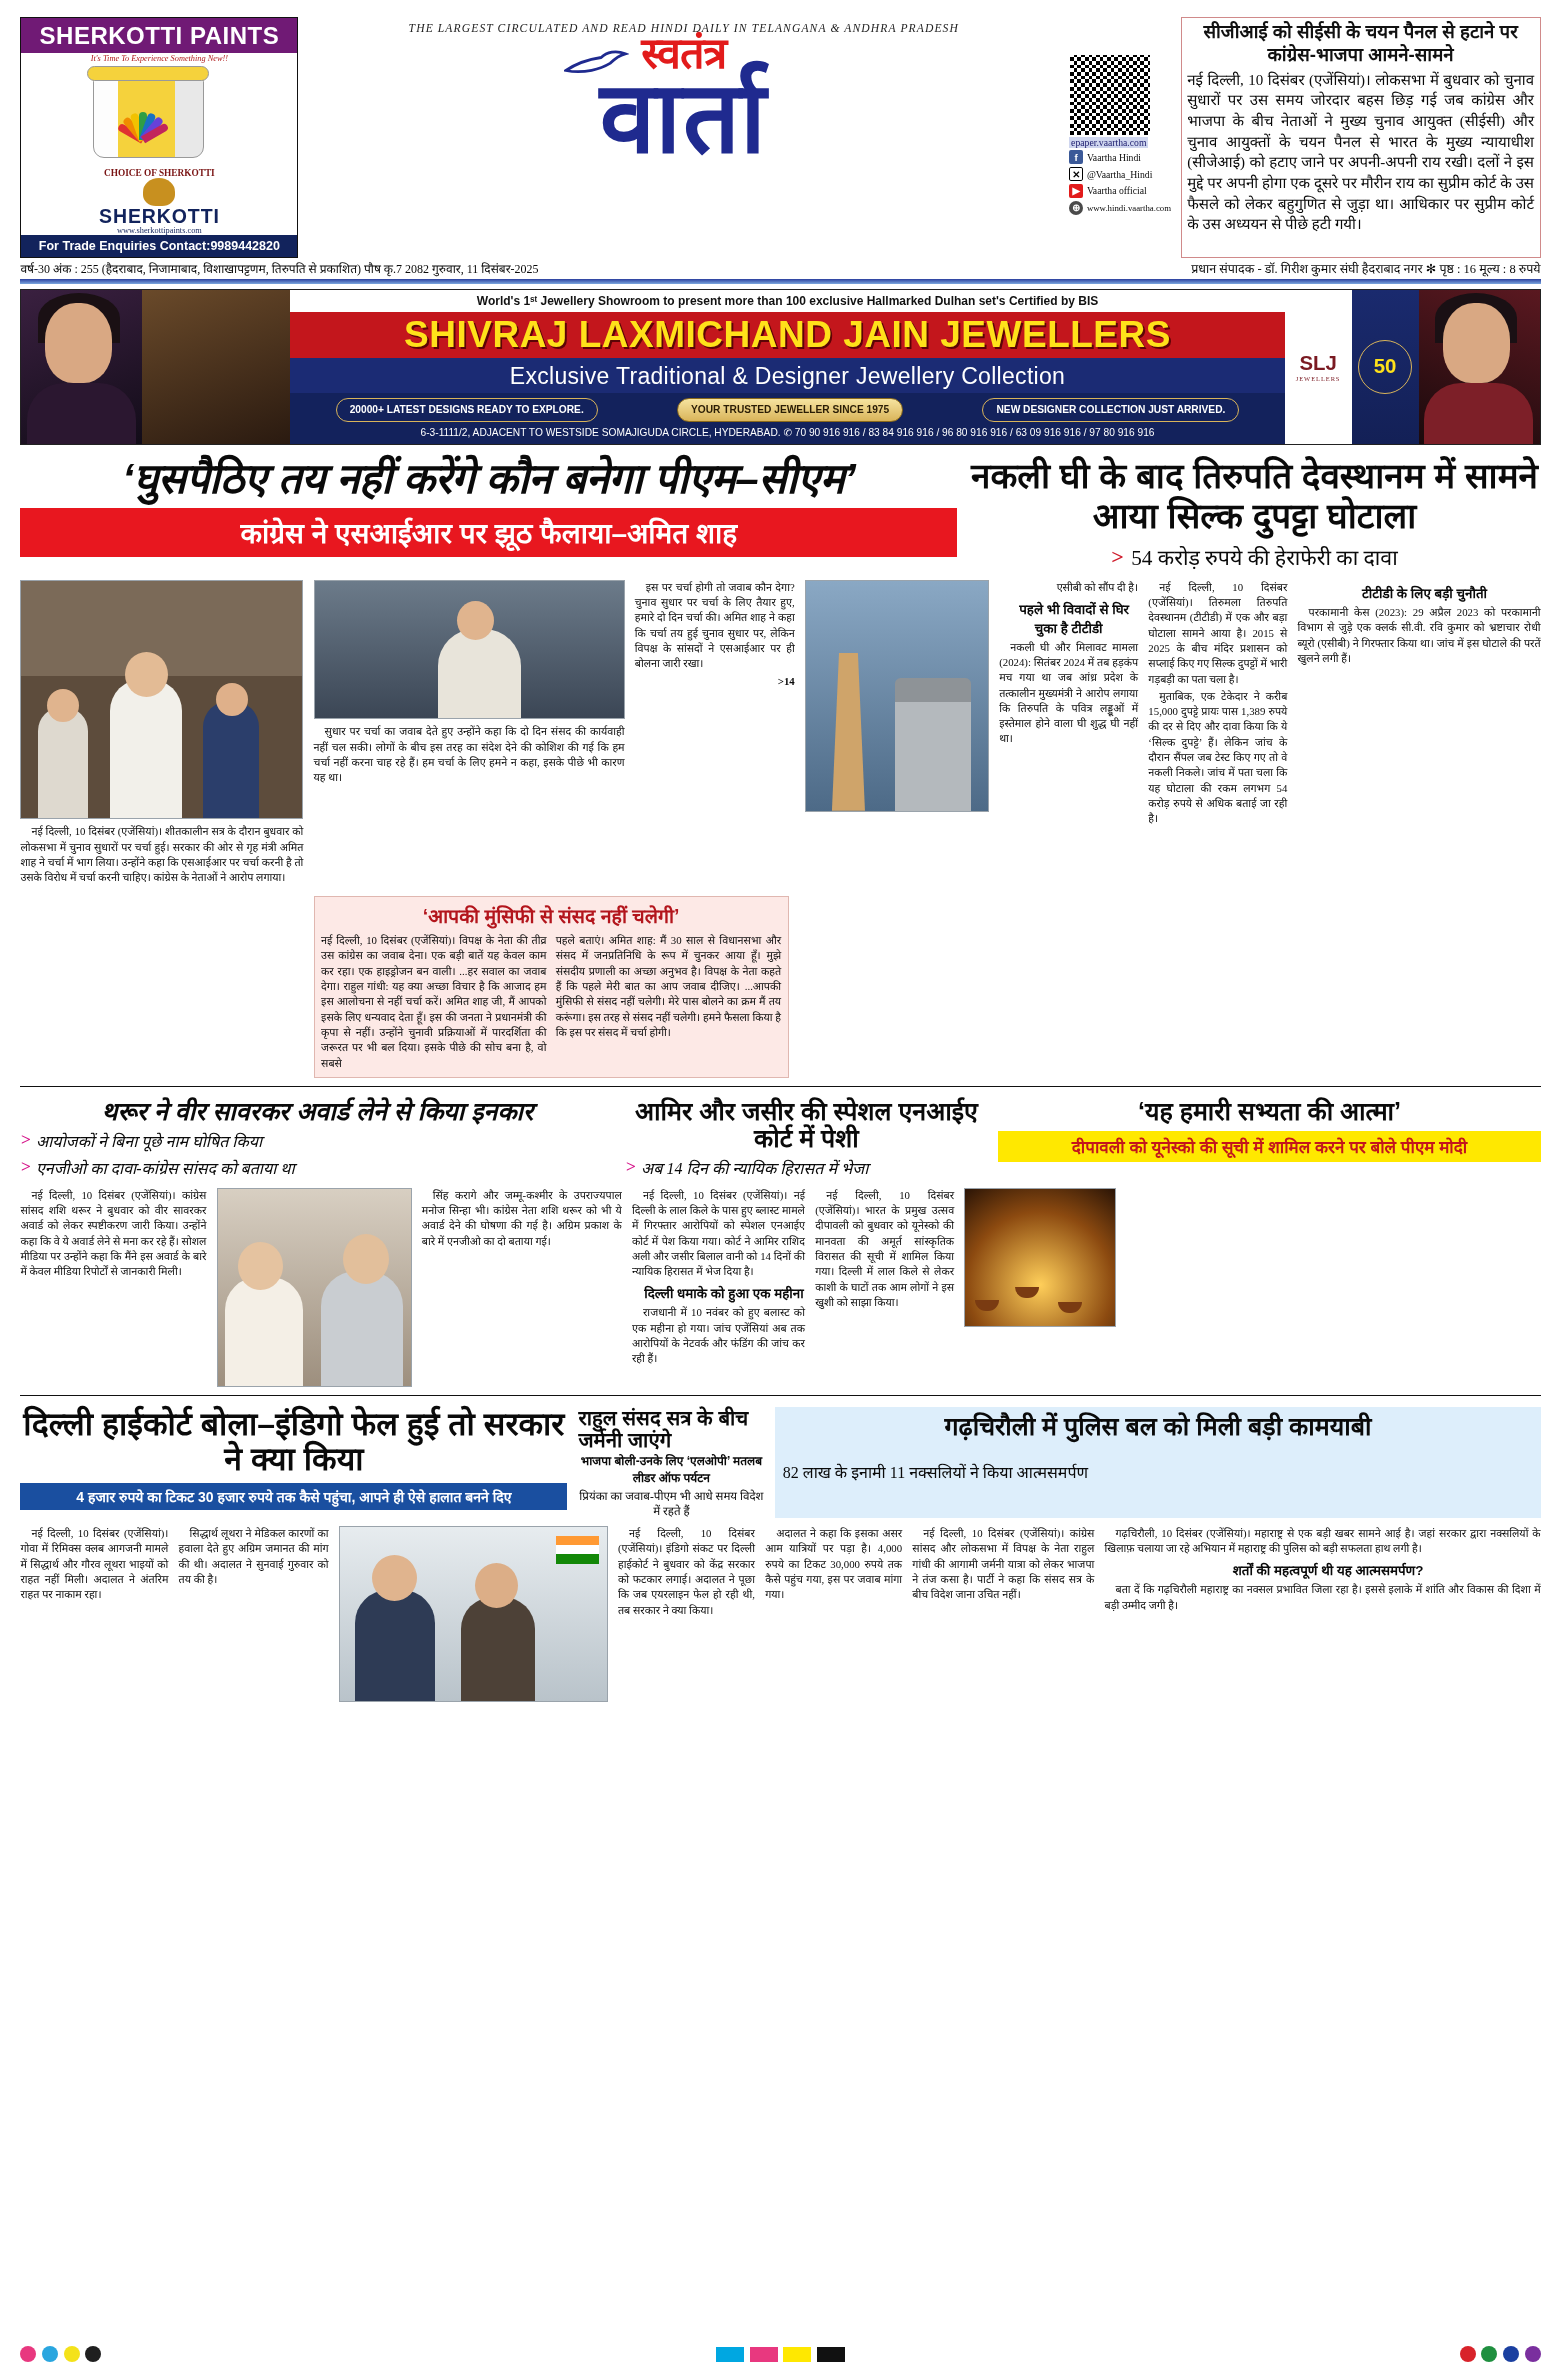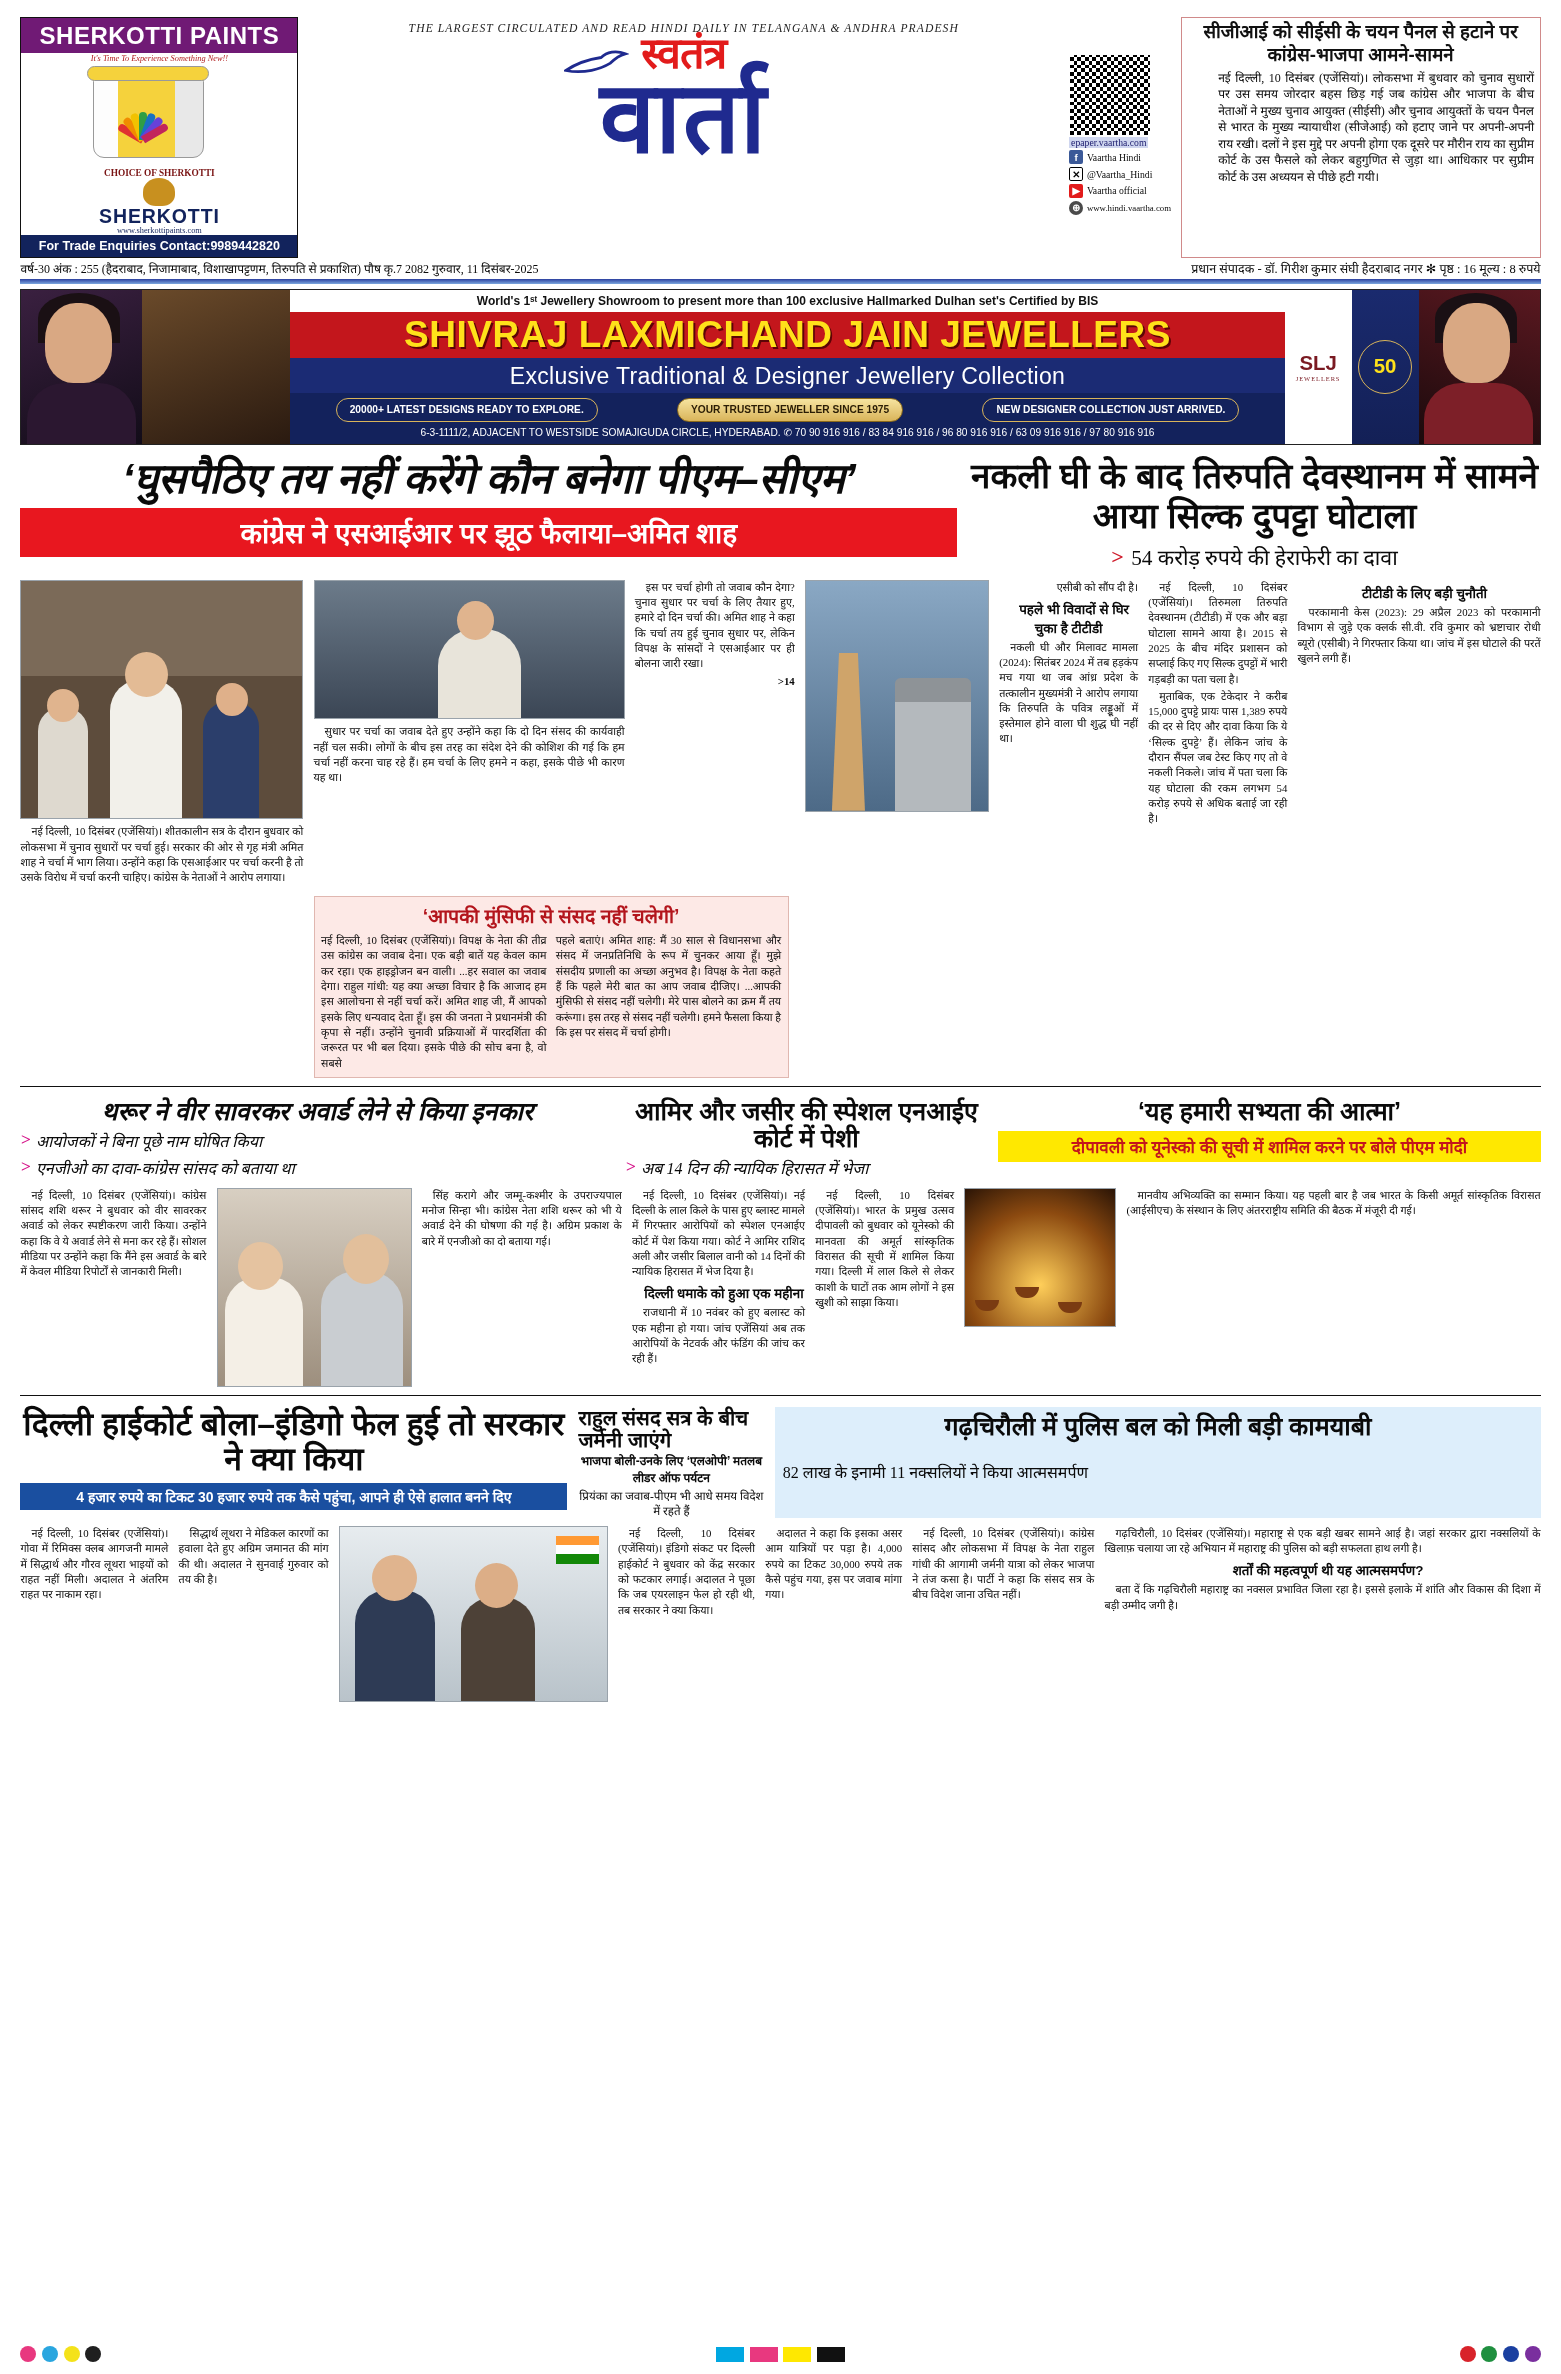--- a/index.html
+++ b/index.html
@@ -79,21 +79,21 @@
   .sic.x  { background:#fff; color:#000; border:0.9px solid #000; }
   .sic.yt { background:#e21b1b; }
   .sic.web{ background:#4a4a4a; border-radius:50%; }
   .social-row span { font-size:9.7px; white-space:nowrap; }
 
   .top-right-news { width: 360px; border:0.9px solid #d08a8a; padding: 3.7px 5.6px; }
   .tr-head {
     font-family:"Liberation Sans", sans-serif; font-weight:bold; font-size: 18.6px;
     line-height:1.22; text-align:center; color:#111; margin-bottom:2.8px;
   }
-  .tr-body { font-size: 12px; line-height:1.38; text-align:justify;margin-left:31px; }
+  .tr-body { font-size: 15px; line-height:1.38; text-align:justify; }
 
   
   .ribbon-line { display:flex; align-items:baseline; justify-content:space-between; padding: 1.9px 0 0; }
   .ribbon-left { font-size: 12px; }
   .ribbon-right { font-size: 12.5px; }
   .rule-blue { height:4.6px; background: linear-gradient(180deg,#2b3f9e,#7ba7de); margin: 2.8px 0 4.6px; }
 
   
   .ad-jewel {
     height: 156px; border:0.9px solid #222; display:flex; overflow:hidden;
@@ -432,23 +432,20 @@
     <div style="width:139px" class="col">
       <p>नई दिल्ली, 10 दिसंबर (एजेंसियां)। भारत के प्रमुख उत्सव दीपावली को बुधवार को यूनेस्को की मानवता की अमूर्त सांस्कृतिक विरासत की सूची में शामिल किया गया। दिल्ली में लाल किले से लेकर काशी के घाटों तक आम लोगों ने इस खुशी को साझा किया।</p>
     </div>
     <div style="width:152px">
       <div class="photo" style="height:139px;background:radial-gradient(circle at 50% 70%, #ffcf5a, #8c4a10 60%, #2a1406)">
         <div style="position:absolute;left:9.3px;bottom:15px;width:24px;height:11px;background:#7a3b12;border-radius:0 0 11px 11px"></div>
         <div style="position:absolute;left:50px;bottom:28px;width:24px;height:11px;background:#7a3b12;border-radius:0 0 11px 11px"></div>
         <div style="position:absolute;left:93px;bottom:13px;width:24px;height:11px;background:#7a3b12;border-radius:0 0 11px 11px"></div>
       </div>
     </div>
-    <div style="flex:1" class="col">
-      <p>मानवीय अभिव्यक्ति का सम्मान किया। यह पहली बार है जब भारत के किसी अमूर्त सांस्कृतिक विरासत (आईसीएच) के संस्थान के लिए अंतरराष्ट्रीय समिति की बैठक में मंजूरी दी गई।</p>
-    </div>
   </div>
 
   <div class="divider"></div>
 
   <div class="lead-row">
     <div style="width:547px">
       <div class="sec-head up" style="font-size:32px">दिल्ली हाईकोर्ट बोला–इंडिगो फेल हुई तो सरकार ने क्या किया</div>
       <div class="bluebar">4 हजार रुपये का टिकट 30 हजार रुपये तक कैसे पहुंचा, आपने ही ऐसे हालात बनने दिए</div>
     </div>
     <div style="width:186px">

